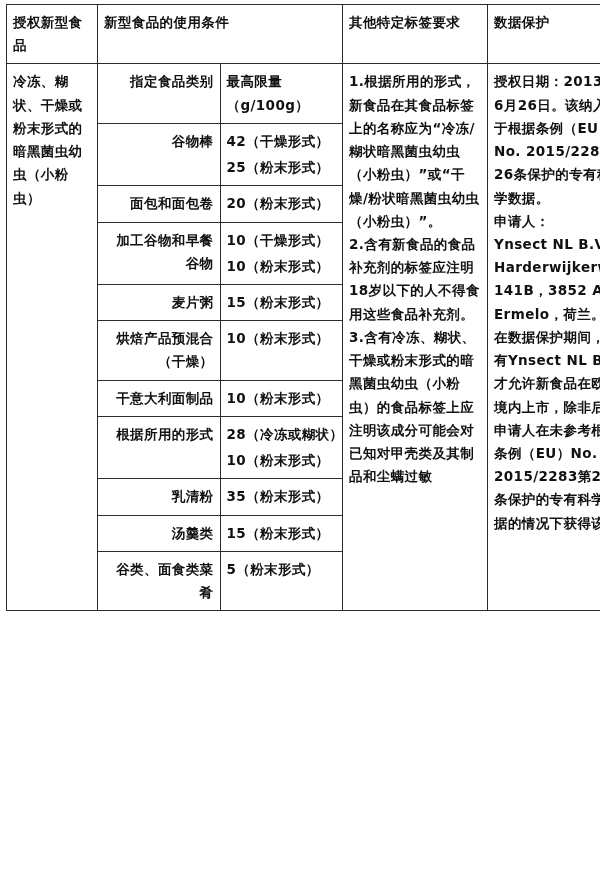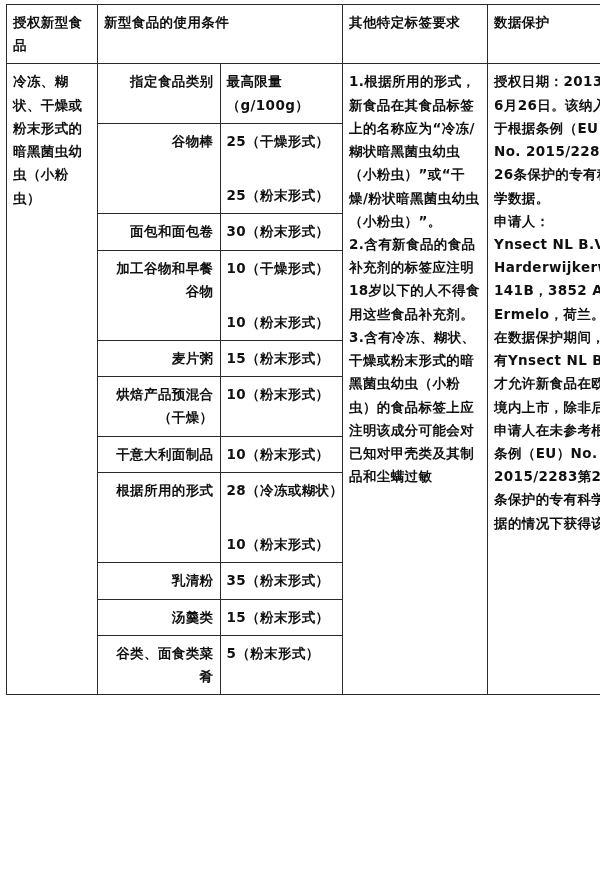--- a/index.html
+++ b/index.html
@@ -68,21 +68,21 @@
   }
   .col-protect {
     vertical-align: top;
     text-align: left;
   }
   .lvl-line {
     display: block;
     white-space: nowrap;
   }
   .lvl-line + .lvl-line {
-    margin-top: 31px;
+    margin-top: 3px;
   }
 </style>
 </head>
 <body>
 
 <div class="page">
   <table class="doc-table">
     <thead>
       <tr>
         <th class="h-col1">授权新型食品</th>
@@ -102,29 +102,29 @@
         <td class="col-protect" rowspan="11" style="white-space:pre-wrap;">授权日期：2013年6月26日。该纳入基于根据条例（EU）No. 2015/2283第26条保护的专有科学数据。
 申请人：
 Ynsect NL B.V，
 Harderwijkerweg 141B，3852 AB Ermelo，荷兰。
 在数据保护期间，只有Ynsect NL B.V. 才允许新食品在欧盟境内上市，除非后续申请人在未参考根据条例（EU）No. 2015/2283第26条保护的专有科学数据的情况下获得该</td>
       </tr>
 
       <tr>
         <td class="col-cat">谷物棒</td>
         <td class="col-level">
-          <span class="lvl-line">25（干燥形式）</span>
+          <span class="lvl-line">42（干燥形式）</span>
           <span class="lvl-line">25（粉末形式）</span>
         </td>
       </tr>
 
       <tr>
         <td class="col-cat">面包和面包卷</td>
         <td class="col-level">
-          <span class="lvl-line">30（粉末形式）</span>
+          <span class="lvl-line">20（粉末形式）</span>
         </td>
       </tr>
 
       <tr>
         <td class="col-cat">加工谷物和早餐谷物</td>
         <td class="col-level">
           <span class="lvl-line">10（干燥形式）</span>
           <span class="lvl-line">10（粉末形式）</span>
         </td>
       </tr>

